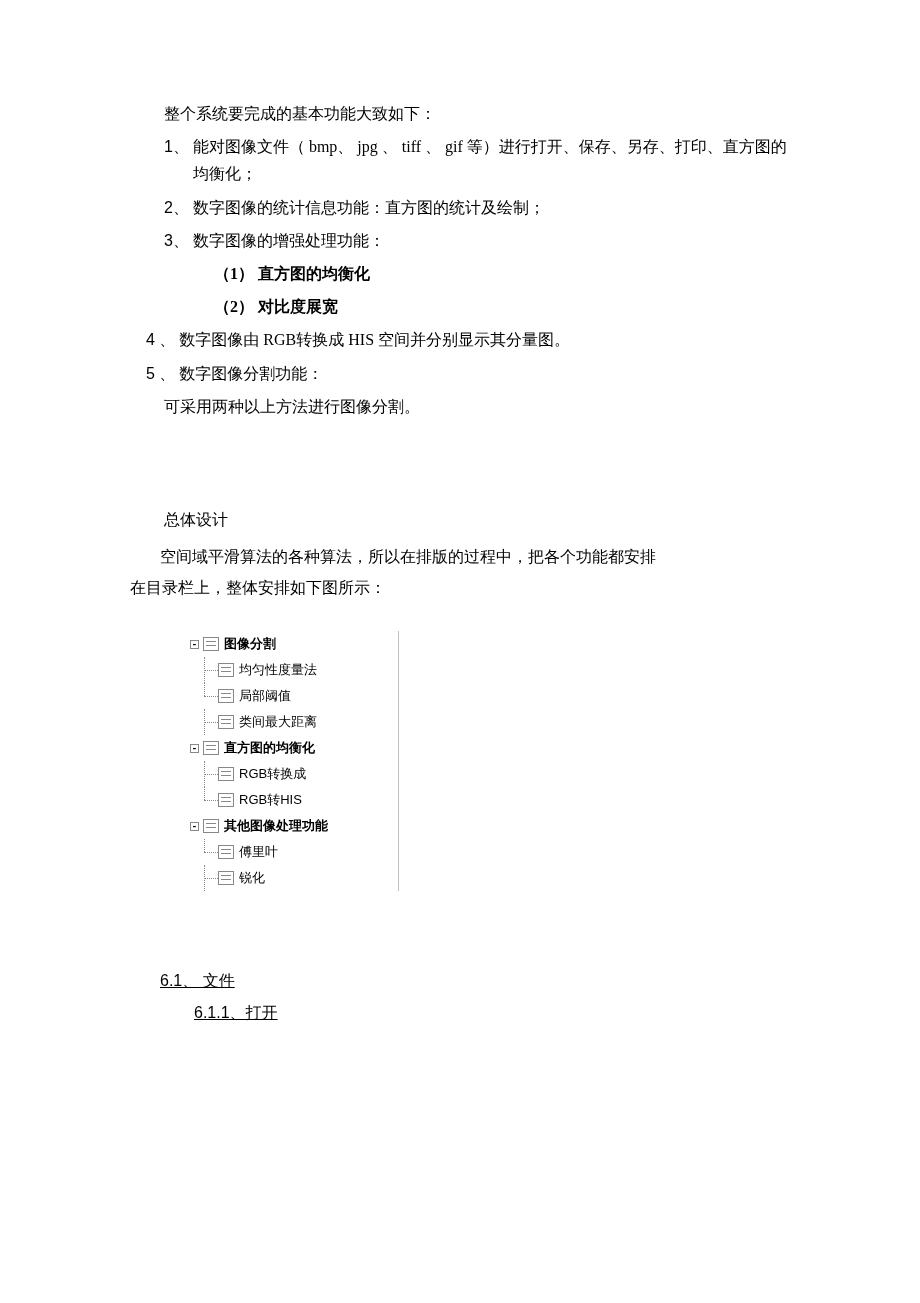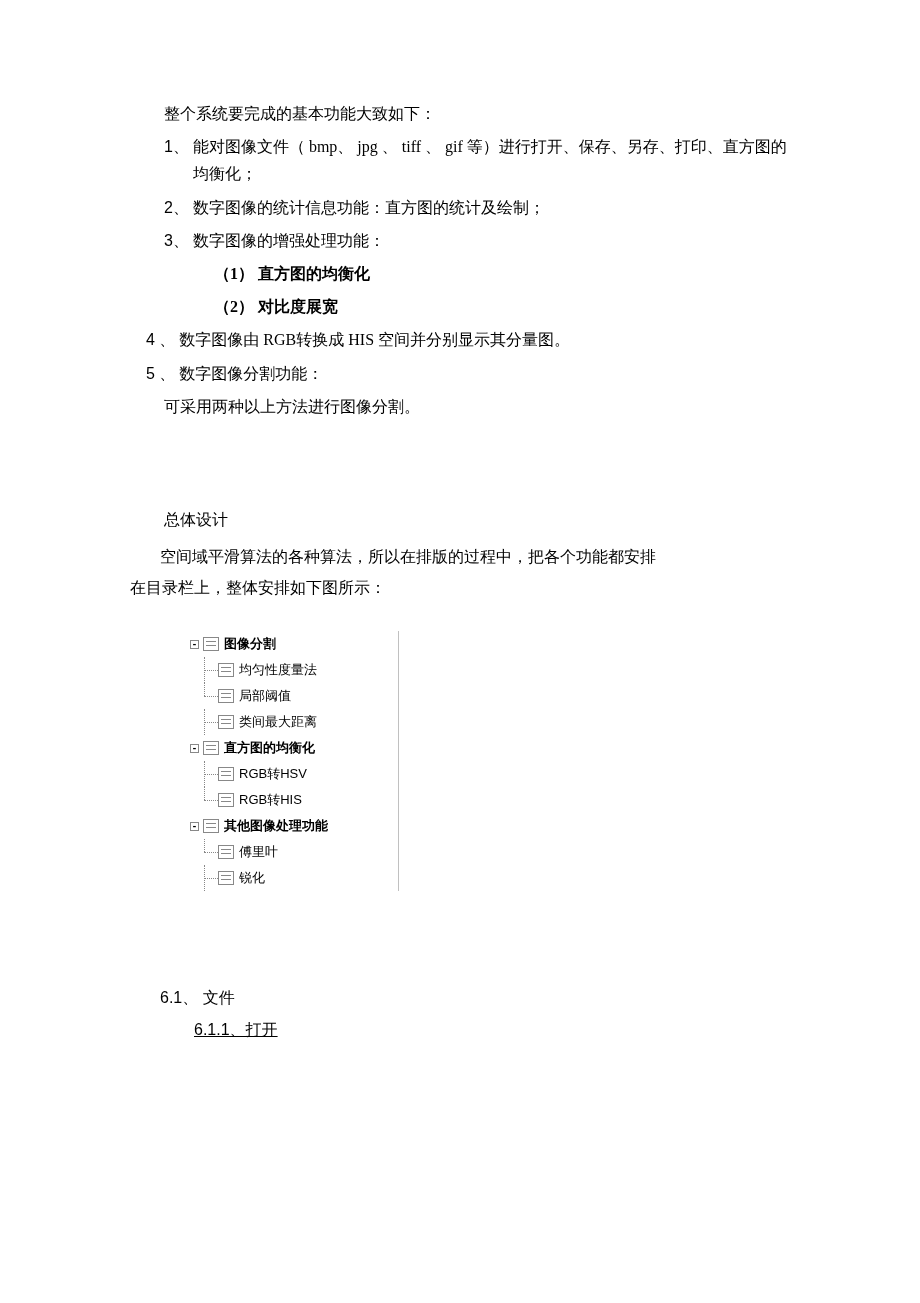--- a/index.html
+++ b/index.html
@@ -120,21 +120,22 @@
     position: absolute;
     top: 13px;
     left: 14px;
     width: 14px;
     border-top: 1px dotted #888;
   }
   .h4 {
     margin: 40px 0 10px 30px;
   }
   .h5 {
-    margin: 23px 0 4px 30px;
+    margin: 6px 0 4px 30px;
+    text-decoration: underline;
   }
   .h6 {
     margin: 2px 0 4px 64px;
     text-decoration: underline;
   }
   .en { font-family: Arial, sans-serif; }
 </style>
 </head>
 <body>
 
@@ -217,21 +218,21 @@
       <span class="expander">-</span>
       <span class="ticon"></span>
       <span>直方图的均衡化</span>
     </div>
     <div class="tnode">
       <div class="branch">
           <div class="v"></div>
           <div class="h"></div>
         </div>
       <span class="ticon"></span>
-      <span class="en">RGB转HSV</span>
+      <span class="en">RGB转换成</span>
     </div>
     <div class="tnode">
       <div class="branch">
           <div class="v noafter"></div>
           <div class="h"></div>
         </div>
       <span class="ticon"></span>
       <span class="en">RGB转HIS</span>
     </div>
 

